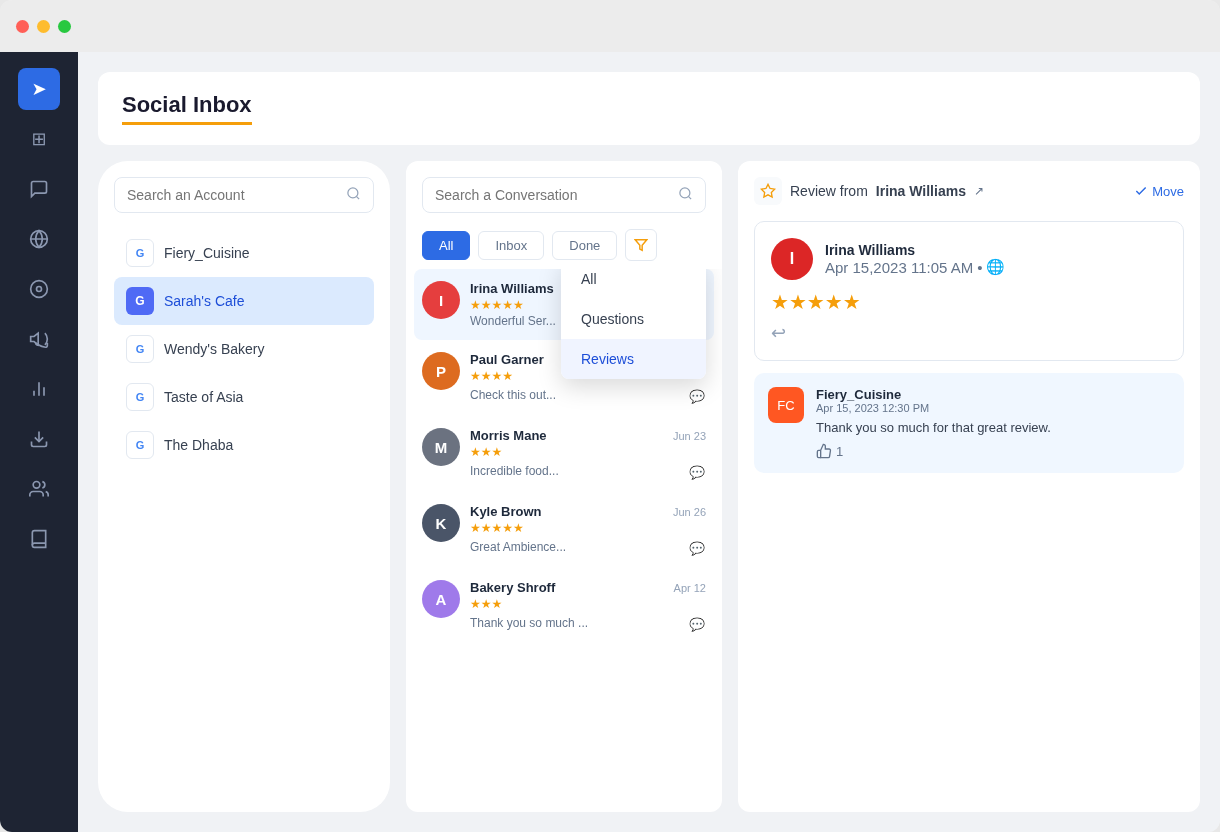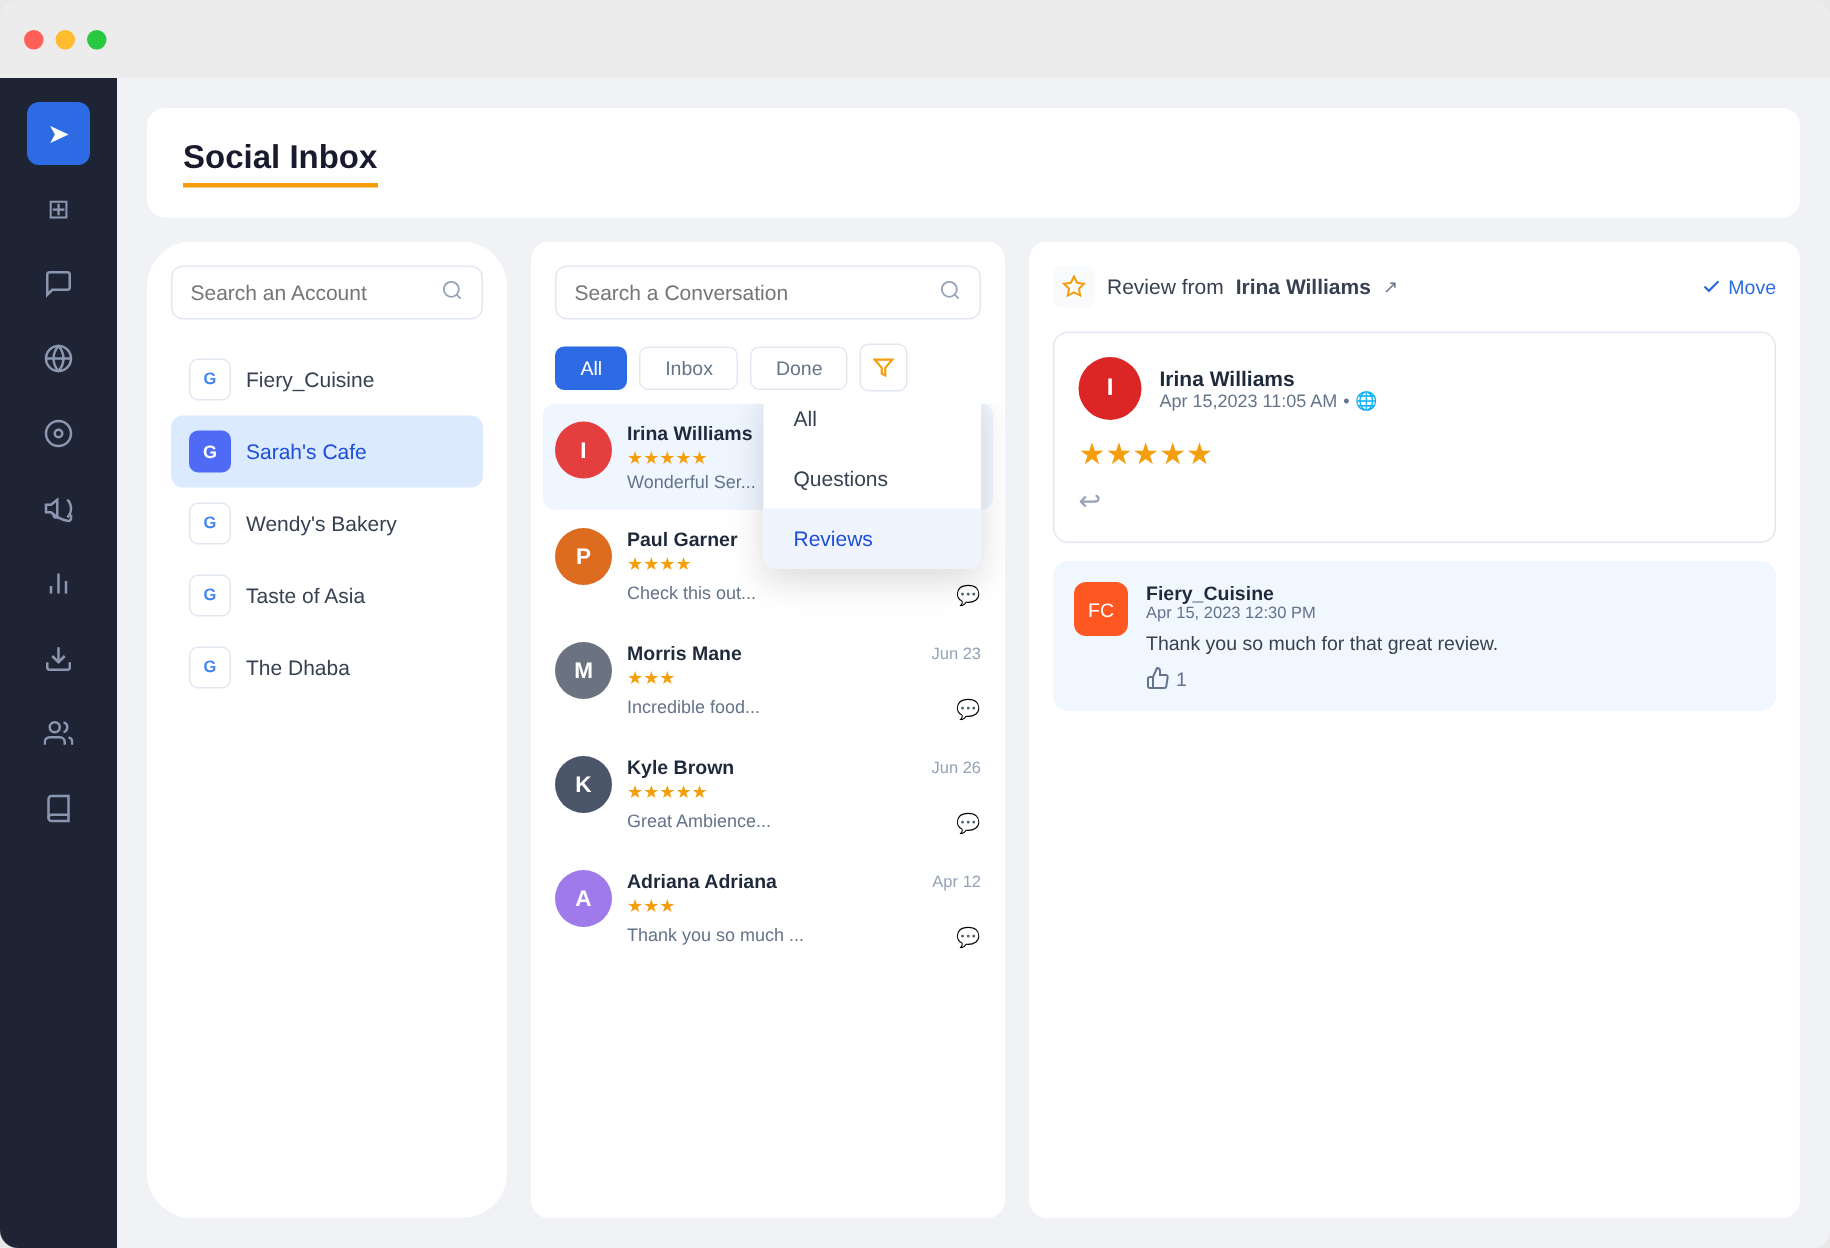--- a/index.html
+++ b/index.html
@@ -105,21 +105,21 @@
     }
 
     .panel {
       background: white;
       border-radius: 12px;
       overflow: hidden;
       display: flex;
       flex-direction: column;
     }
 
-    .panel-left { width: 240px; flex-shrink: 0; padding: 16px; border-radius: 30px; }
+    .panel-left { width: 292px; flex-shrink: 0; padding: 16px; border-radius: 30px; }
     .panel-mid { width: 316px; flex-shrink: 0; display: flex; flex-direction: column; }
     .panel-right { flex: 1; padding: 16px; }
 
     
     .search-bar {
       display: flex;
       align-items: center;
       border: 1px solid #e2e8f0;
       border-radius: 8px;
       padding: 8px 12px;
@@ -307,21 +307,21 @@
       align-items: center;
       justify-content: center;
       color: white;
       font-size: 16px;
       font-weight: 600;
       flex-shrink: 0;
       overflow: hidden;
     }
     .reviewer-info { flex: 1; }
     .reviewer-name { font-size: 14px; font-weight: 700; color: #1e293b; }
-    .reviewer-meta { font-size: 12px; color: #64748b; display: flex; align-items: center; gap: 4px; }
+    .reviewer-meta { font-size: 15px; color: #64748b; display: flex; align-items: center; gap: 4px; }
     .stars-large { color: #f59e0b; font-size: 20px; margin-bottom: 8px; }
     .review-text { font-size: 13px; color: #374151; line-height: 1.5; margin-bottom: 10px; }
     .reply-icon { color: #94a3b8; font-size: 18px; cursor: pointer; }
 
     
     .business-reply {
       border-radius: 10px;
       padding: 14px;
       margin-bottom: 12px;
       background: #f0f7ff;
@@ -541,21 +541,21 @@
                     <span class="conv-preview">Great Ambience...</span>
                     <span class="conv-icon">💬</span>
                   </div>
                 </div>
               </div>
 
               <div class="conv-item">
                 <div class="conv-avatar" style="background:#9f7aea;">A</div>
                 <div class="conv-body">
                   <div class="conv-top">
-                    <span class="conv-name">Adriana Adriana</span>
+                    <span class="conv-name">Bakery Shroff</span>
                     <span class="conv-date">Apr 12</span>
                   </div>
                   <div class="conv-stars">★★★</div>
                   <div style="display:flex;justify-content:space-between;align-items:center;">
                     <span class="conv-preview">Thank you so much ...</span>
                     <span class="conv-icon">💬</span>
                   </div>
                 </div>
               </div>
 

